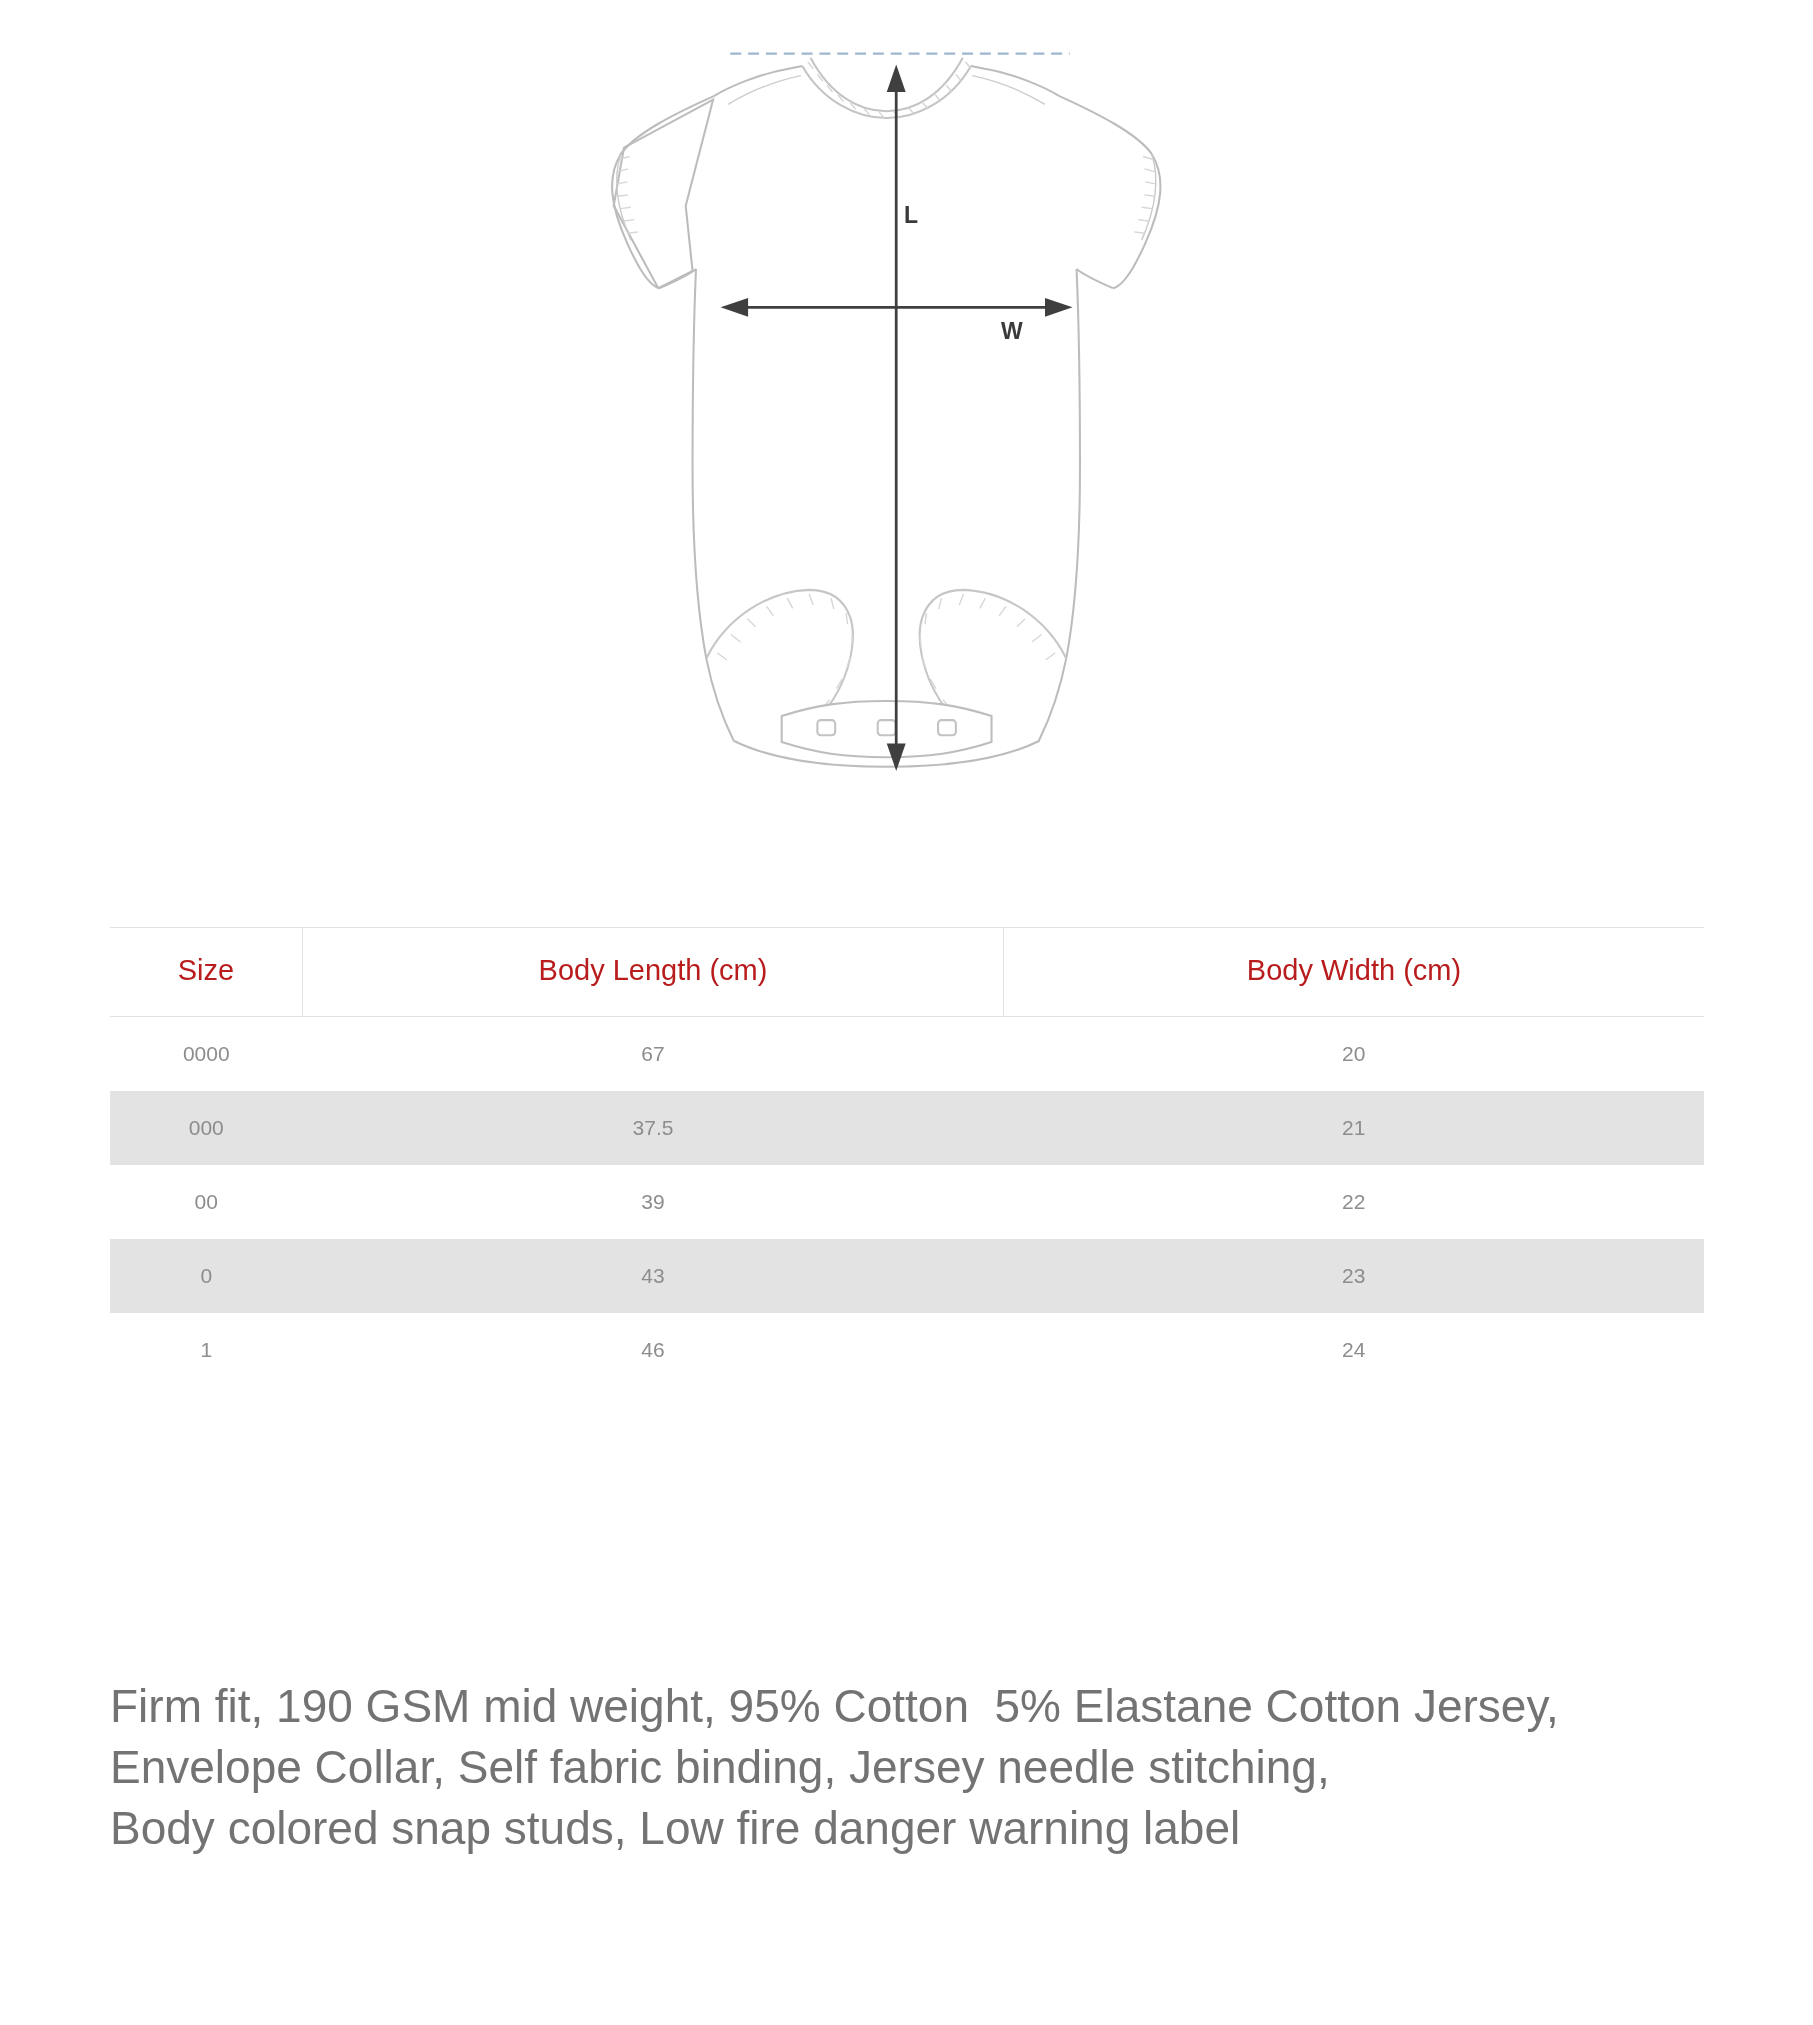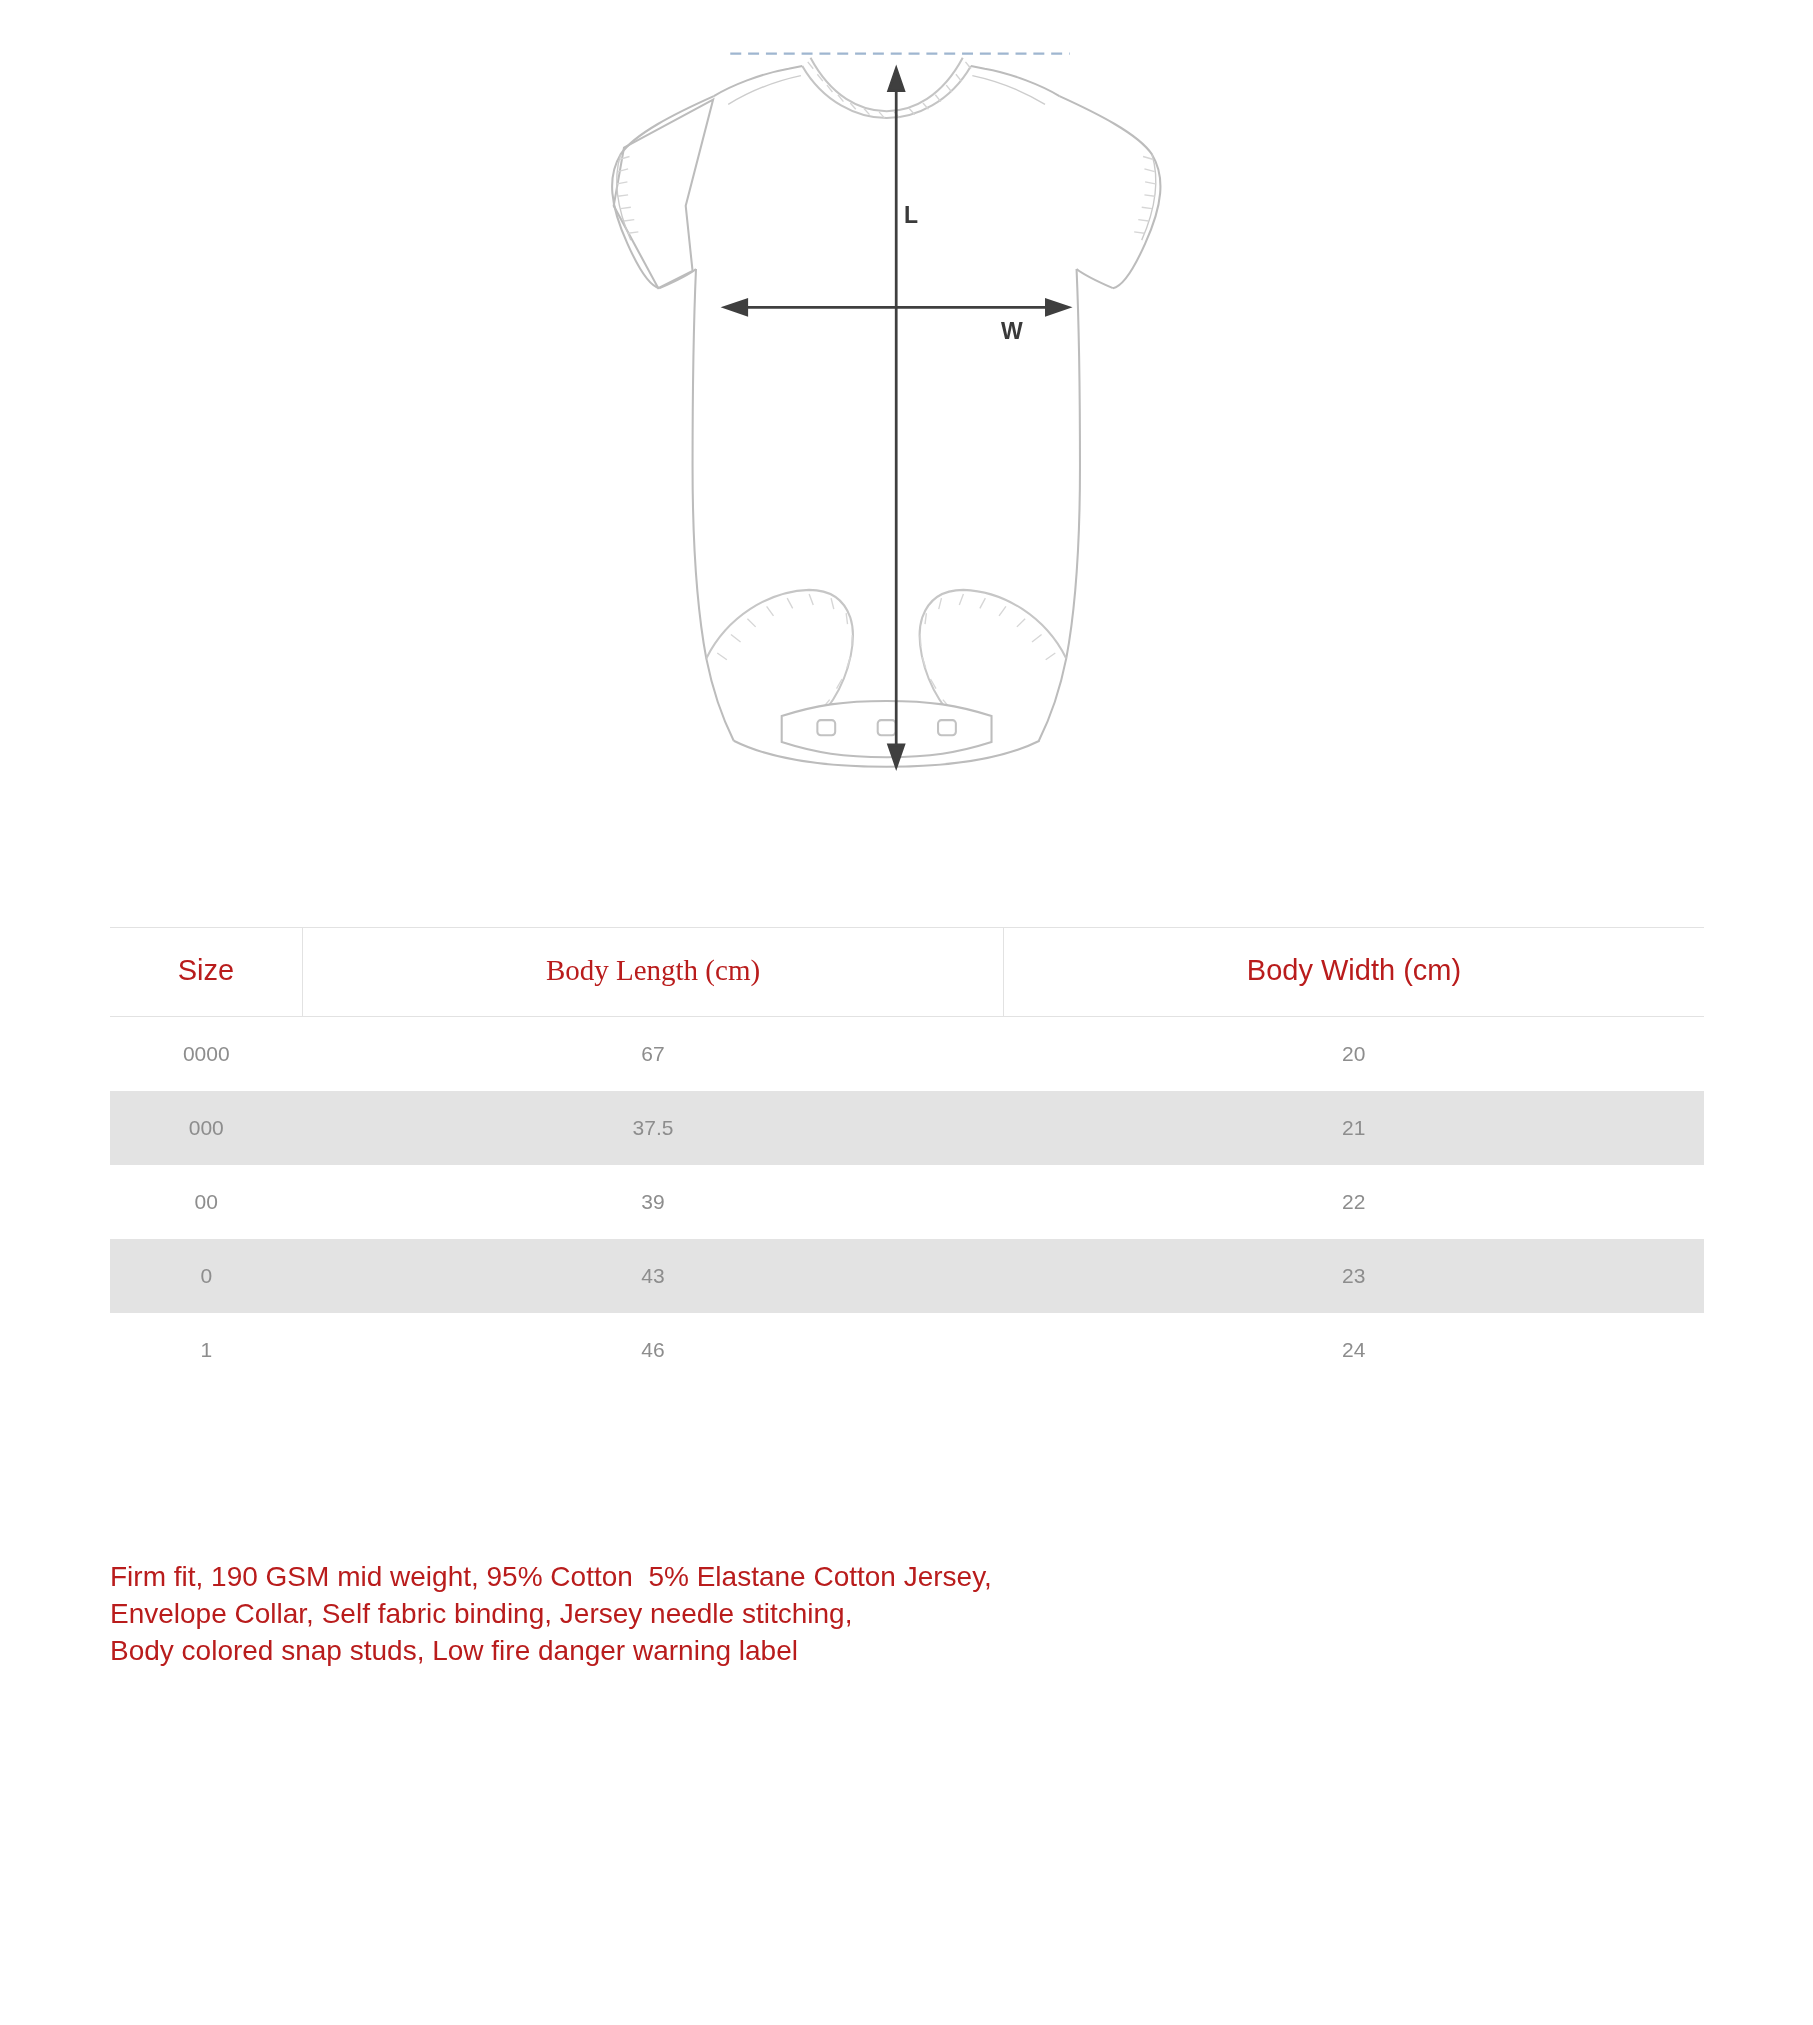--- a/index.html
+++ b/index.html
@@ -65,21 +65,20 @@
     border-bottom: 1.4px solid #e2e2e2;
     font-family: "Liberation Sans", sans-serif;
   }
   table.size-table thead th.col-size {
     border-right: 1.4px solid #e2e2e2;
     width: 192px;
   }
   table.size-table thead th.col-len {
     border-right: 1.4px solid #e2e2e2;
     width: 700px;
-    font-family: Liberation Serif, serif;
   }
   table.size-table thead th.col-wid {
     width: 700px;
   }
   table.size-table tbody td {
     font-size: 21px;
     color: #8d8d8d;
     padding: 25px 0 25px 0;
     text-align: center;
     font-family: "Liberation Sans", sans-serif;
@@ -88,25 +87,25 @@
     background: #e3e3e3;
   }
   table.size-table tbody tr.even td {
     background: #ffffff;
   }
 
   
   .description {
     position: absolute;
     left: 110px;
-    top: 1558px;
+    top: 1676px;
     width: 1612px;
-    font-size: 28px;
+    font-size: 46px;
     line-height: 1.33;
-    color: #b91c1c;
+    color: #737373;
     font-family: "Liberation Sans", sans-serif;
   }
   .description .line {
     display: block;
     white-space: pre;
   }
 </style>
 </head>
 <body>
 

